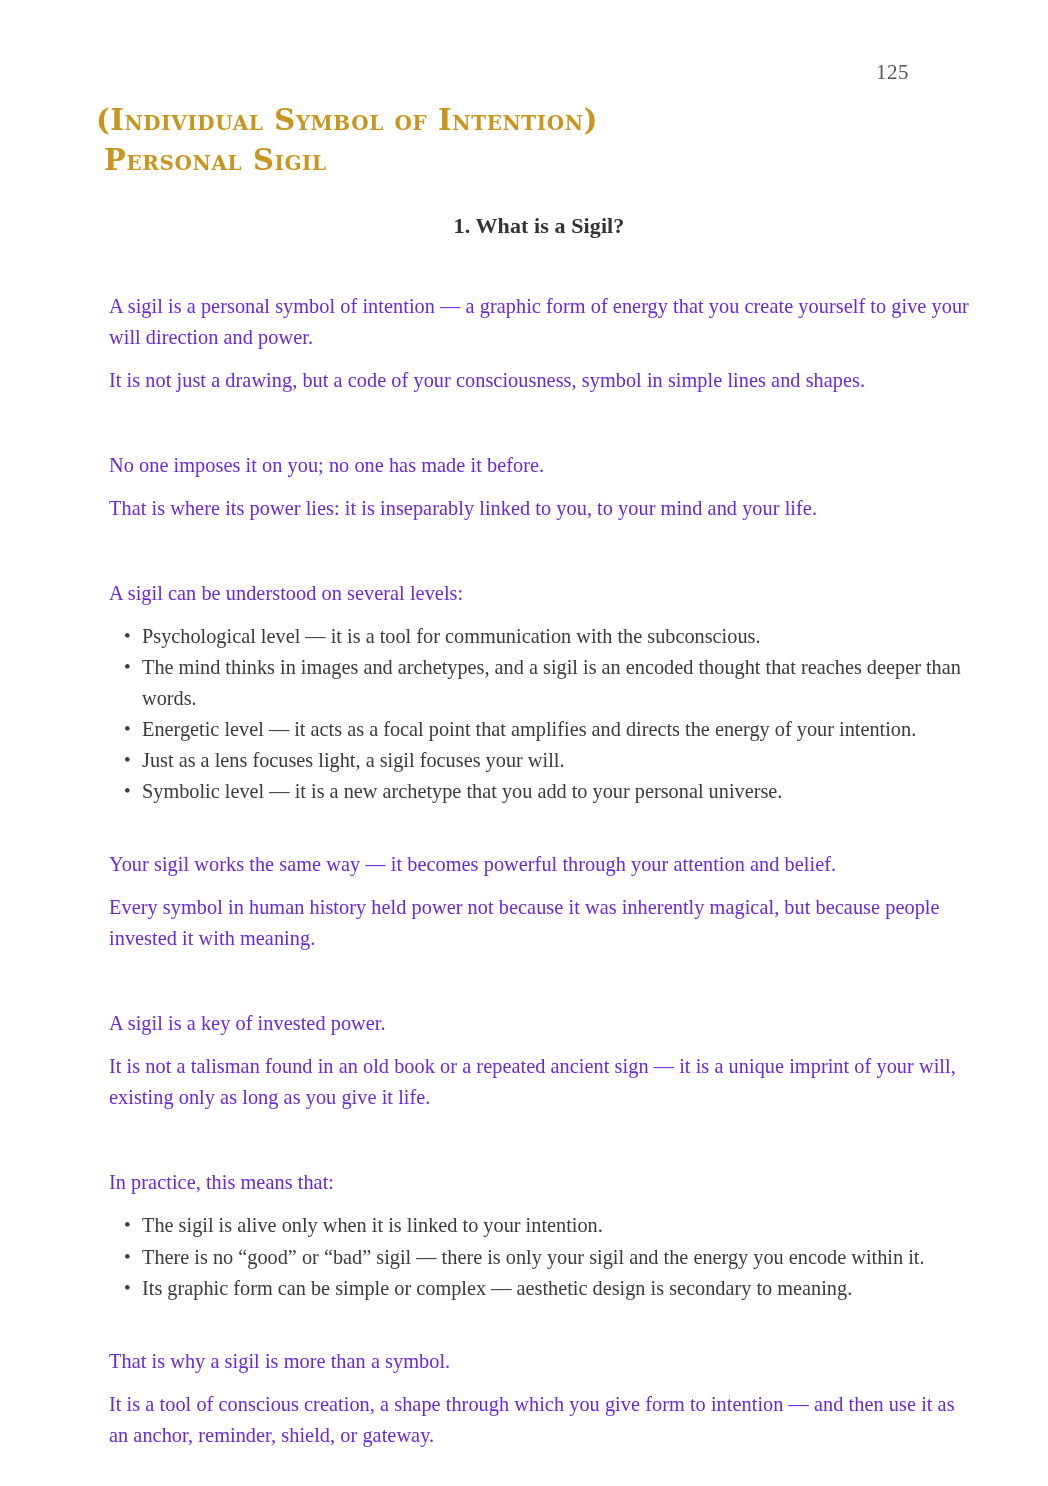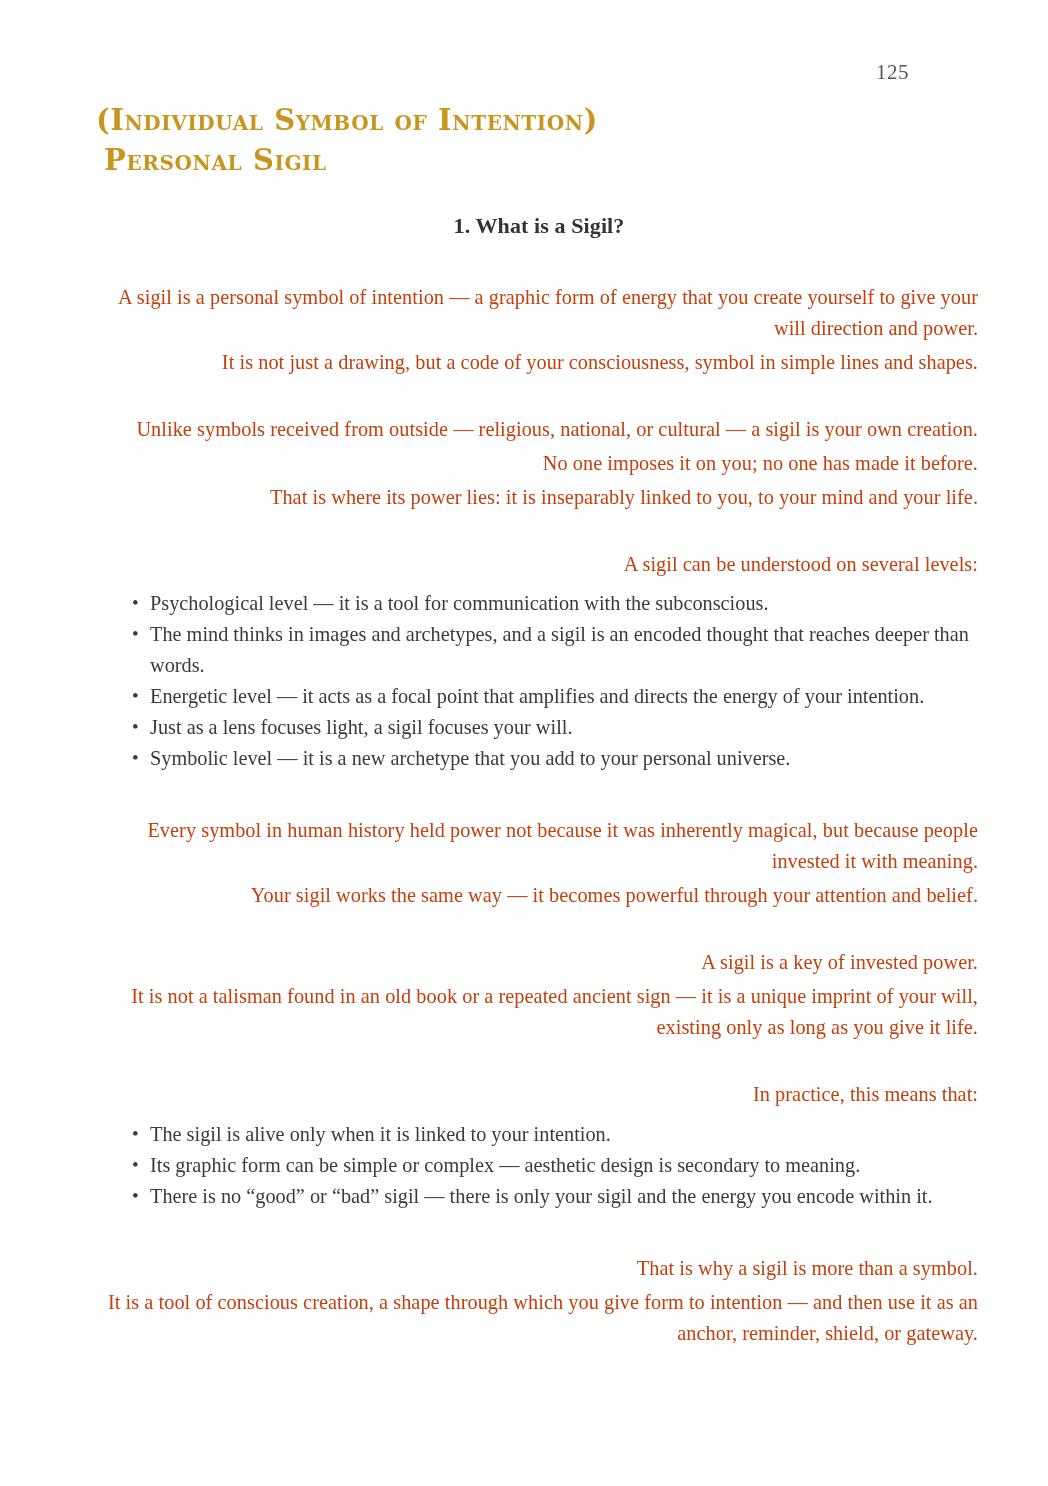--- a/index.html
+++ b/index.html
@@ -67,32 +67,31 @@
     color: #333333;
     margin: 0 0 0 0;
     line-height: 1.3;
     letter-spacing: 0.1px;
     text-align: center;
   }
 
   p.para {
     font-size: 20.3px;
     line-height: 1.53;
-    margin: 3px;
-    color: #c2410c;
+    margin: 12px;
+    color: #6d28d9;
     letter-spacing: 0.05px;
-    text-align: right;
   }
 
   .gap-lg { height: 38px; }
   .gap-md { height: 30px; }
 
   ul.bullets {
     list-style: none;
-    margin: 8px;
+    margin: 0;
     padding: 0;
   }
   ul.bullets > li {
     position: relative;
     padding-left: 45px;
     font-size: 20.3px;
     line-height: 1.53;
     color: #3b3b3b;
     margin: 0;
   }
@@ -122,54 +121,53 @@
 
     <h2 class="section-heading">1. What is a Sigil?</h2>
 
     <div class="gap-lg"></div>
 
     <p class="para">A sigil is a personal symbol of intention — a graphic form of energy that you create yourself to give your will direction and power.</p>
     <p class="para">It is not just a drawing, but a code of your consciousness, symbol in simple lines and shapes.</p>
 
     <div class="gap-md"></div>
 
-    <p class="para">Unlike symbols received from outside — religious, national, or cultural — a sigil is your own creation.</p>
     <p class="para">No one imposes it on you; no one has made it before.</p>
     <p class="para">That is where its power lies: it is inseparably linked to you, to your mind and your life.</p>
 
     <div class="gap-md"></div>
 
     <p class="para">A sigil can be understood on several levels:</p>
 
     <ul class="bullets">
       <li>Psychological level — it is a tool for communication with the subconscious.</li>
       <li>The mind thinks in images and archetypes, and a sigil is an encoded thought that reaches deeper than words.</li>
       <li>Energetic level — it acts as a focal point that amplifies and directs the energy of your intention.</li>
       <li>Just as a lens focuses light, a sigil focuses your will.</li>
       <li>Symbolic level — it is a new archetype that you add to your personal universe.</li>
     </ul>
 
     <div class="gap-md"></div>
 
+    <p class="para">Your sigil works the same way — it becomes powerful through your attention and belief.</p>
     <p class="para">Every symbol in human history held power not because it was inherently magical, but because people invested it with meaning.</p>
-    <p class="para">Your sigil works the same way — it becomes powerful through your attention and belief.</p>
 
     <div class="gap-md"></div>
 
     <p class="para">A sigil is a key of invested power.</p>
     <p class="para">It is not a talisman found in an old book or a repeated ancient sign — it is a unique imprint of your will, existing only as long as you give it life.</p>
 
     <div class="gap-md"></div>
 
     <p class="para">In practice, this means that:</p>
 
     <ul class="bullets">
       <li>The sigil is alive only when it is linked to your intention.</li>
+      <li>There is no “good” or “bad” sigil — there is only your sigil and the energy you encode within it.</li>
       <li>Its graphic form can be simple or complex — aesthetic design is secondary to meaning.</li>
-      <li>There is no “good” or “bad” sigil — there is only your sigil and the energy you encode within it.</li>
     </ul>
 
     <div class="gap-md"></div>
 
     <p class="para">That is why a sigil is more than a symbol.</p>
     <p class="para">It is a tool of conscious creation, a shape through which you give form to intention — and then use it as an anchor, reminder, shield, or gateway.</p>
 
   </div>
 </div>
 

